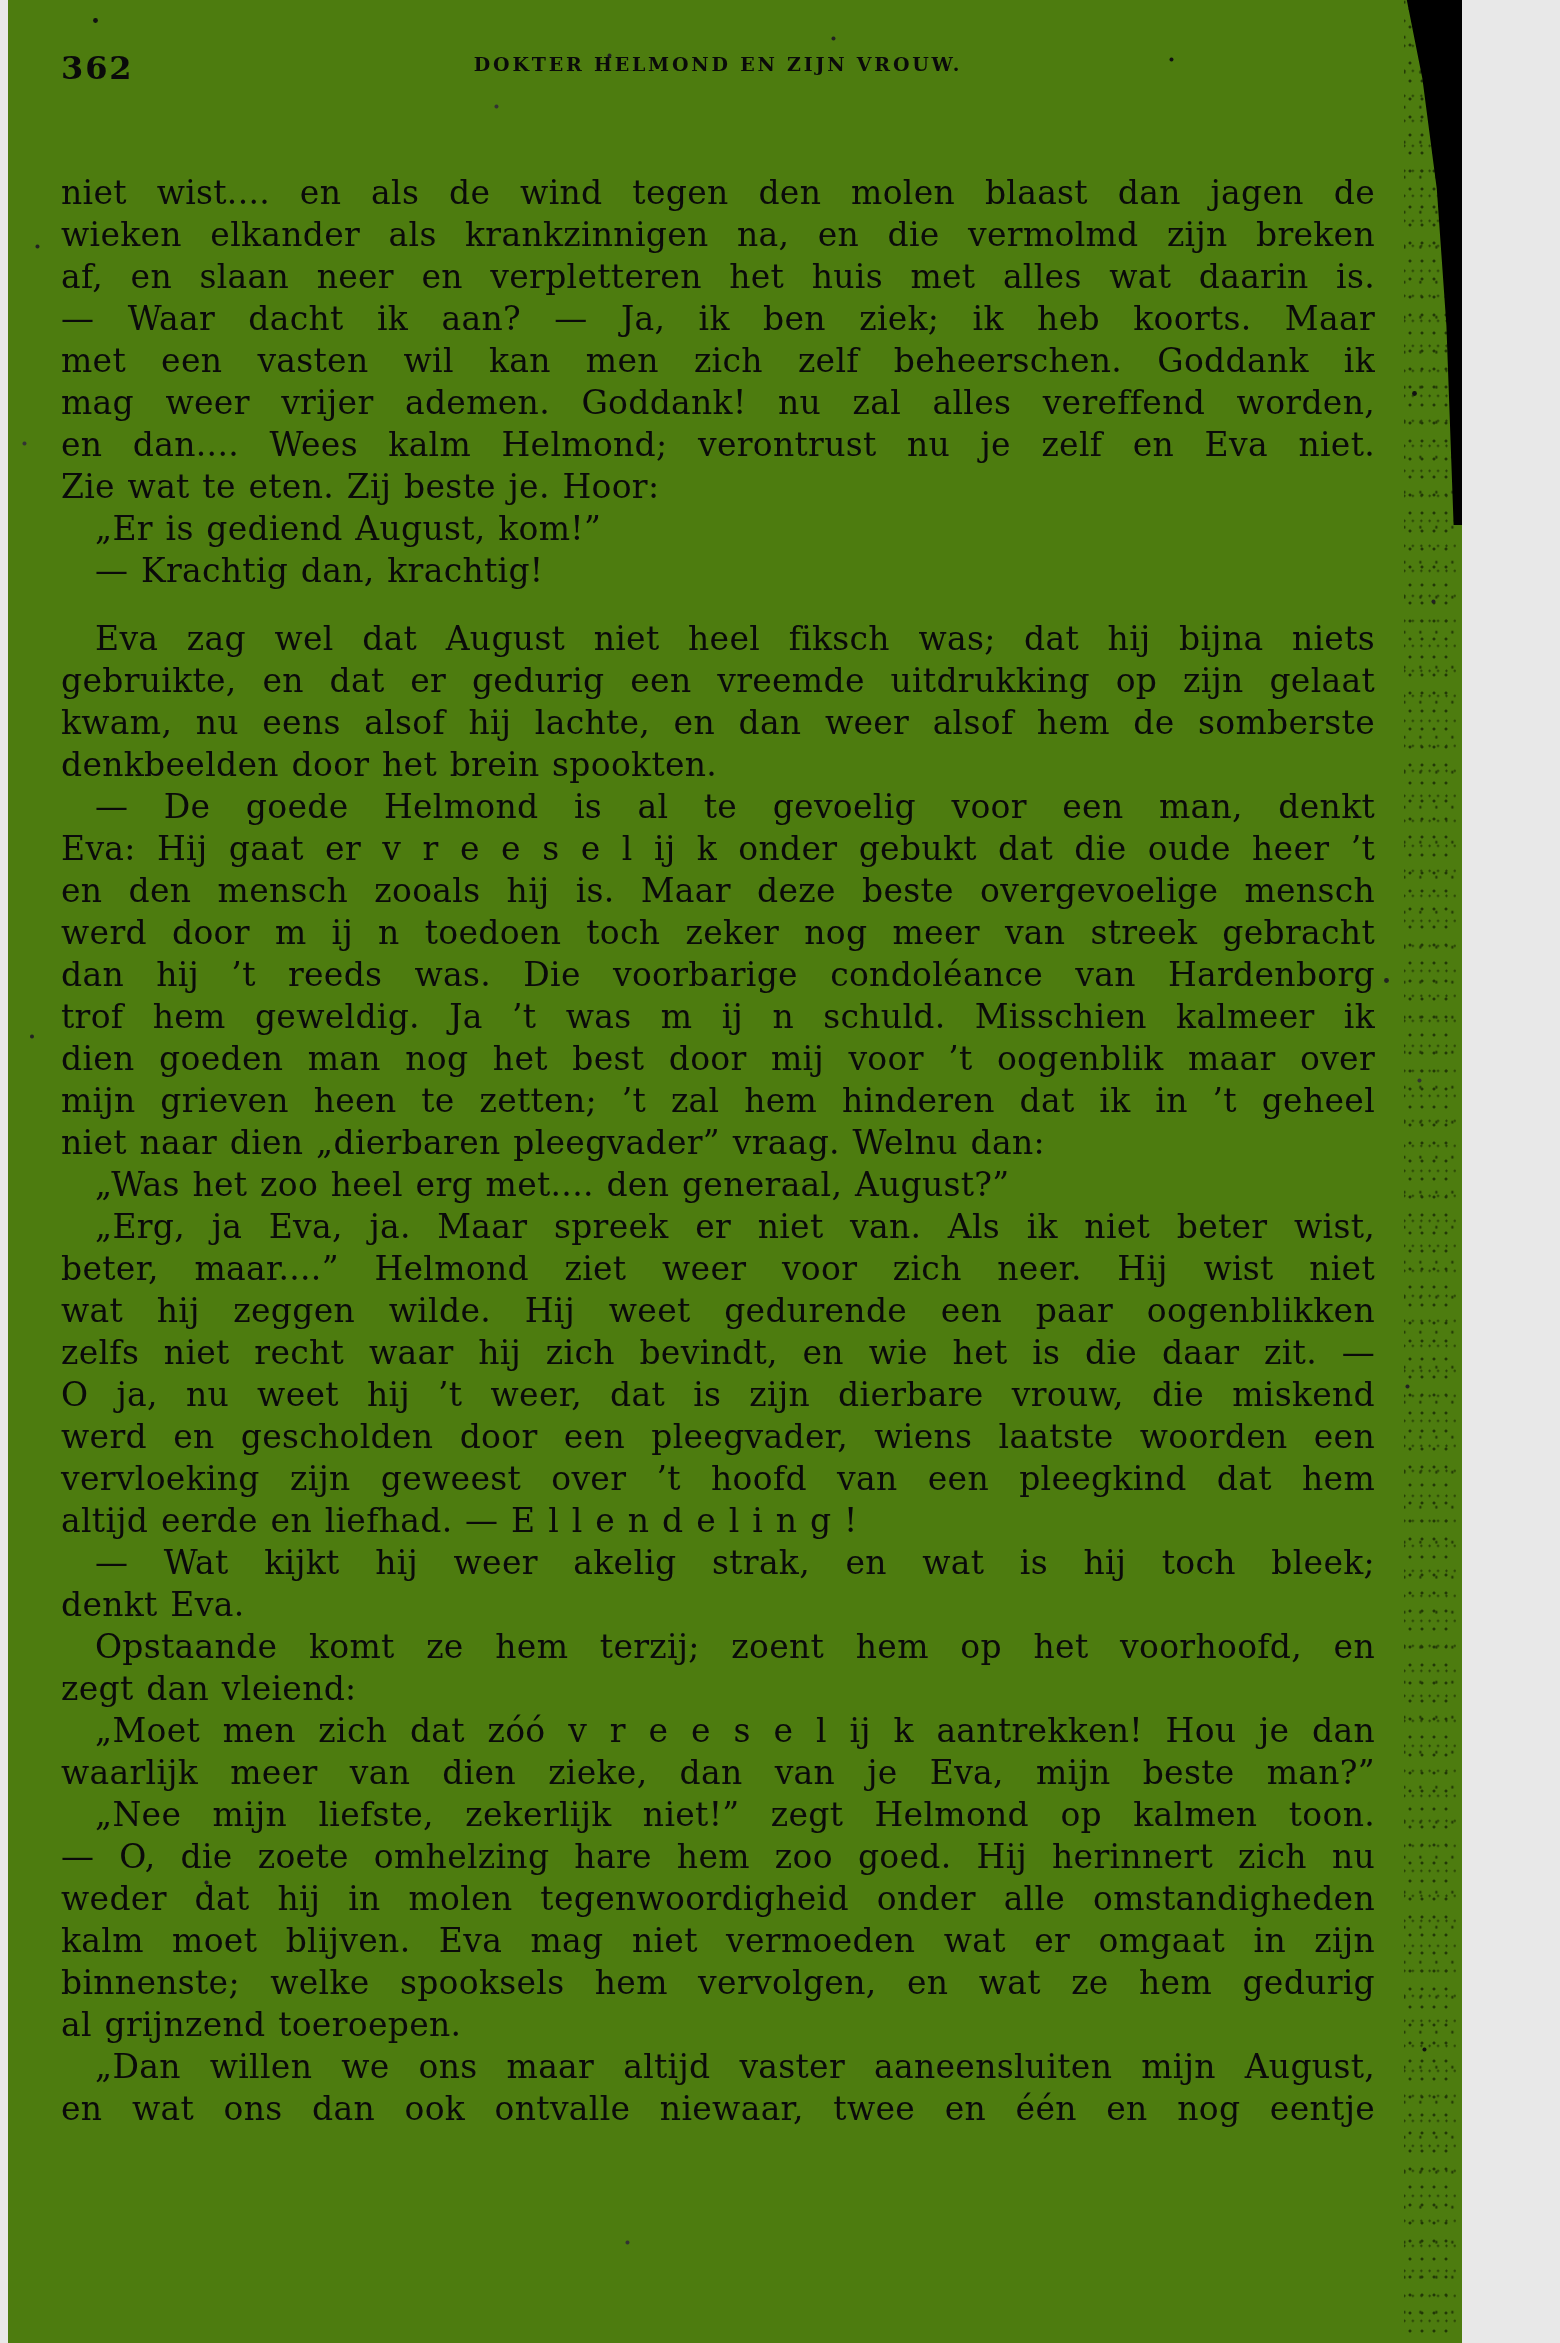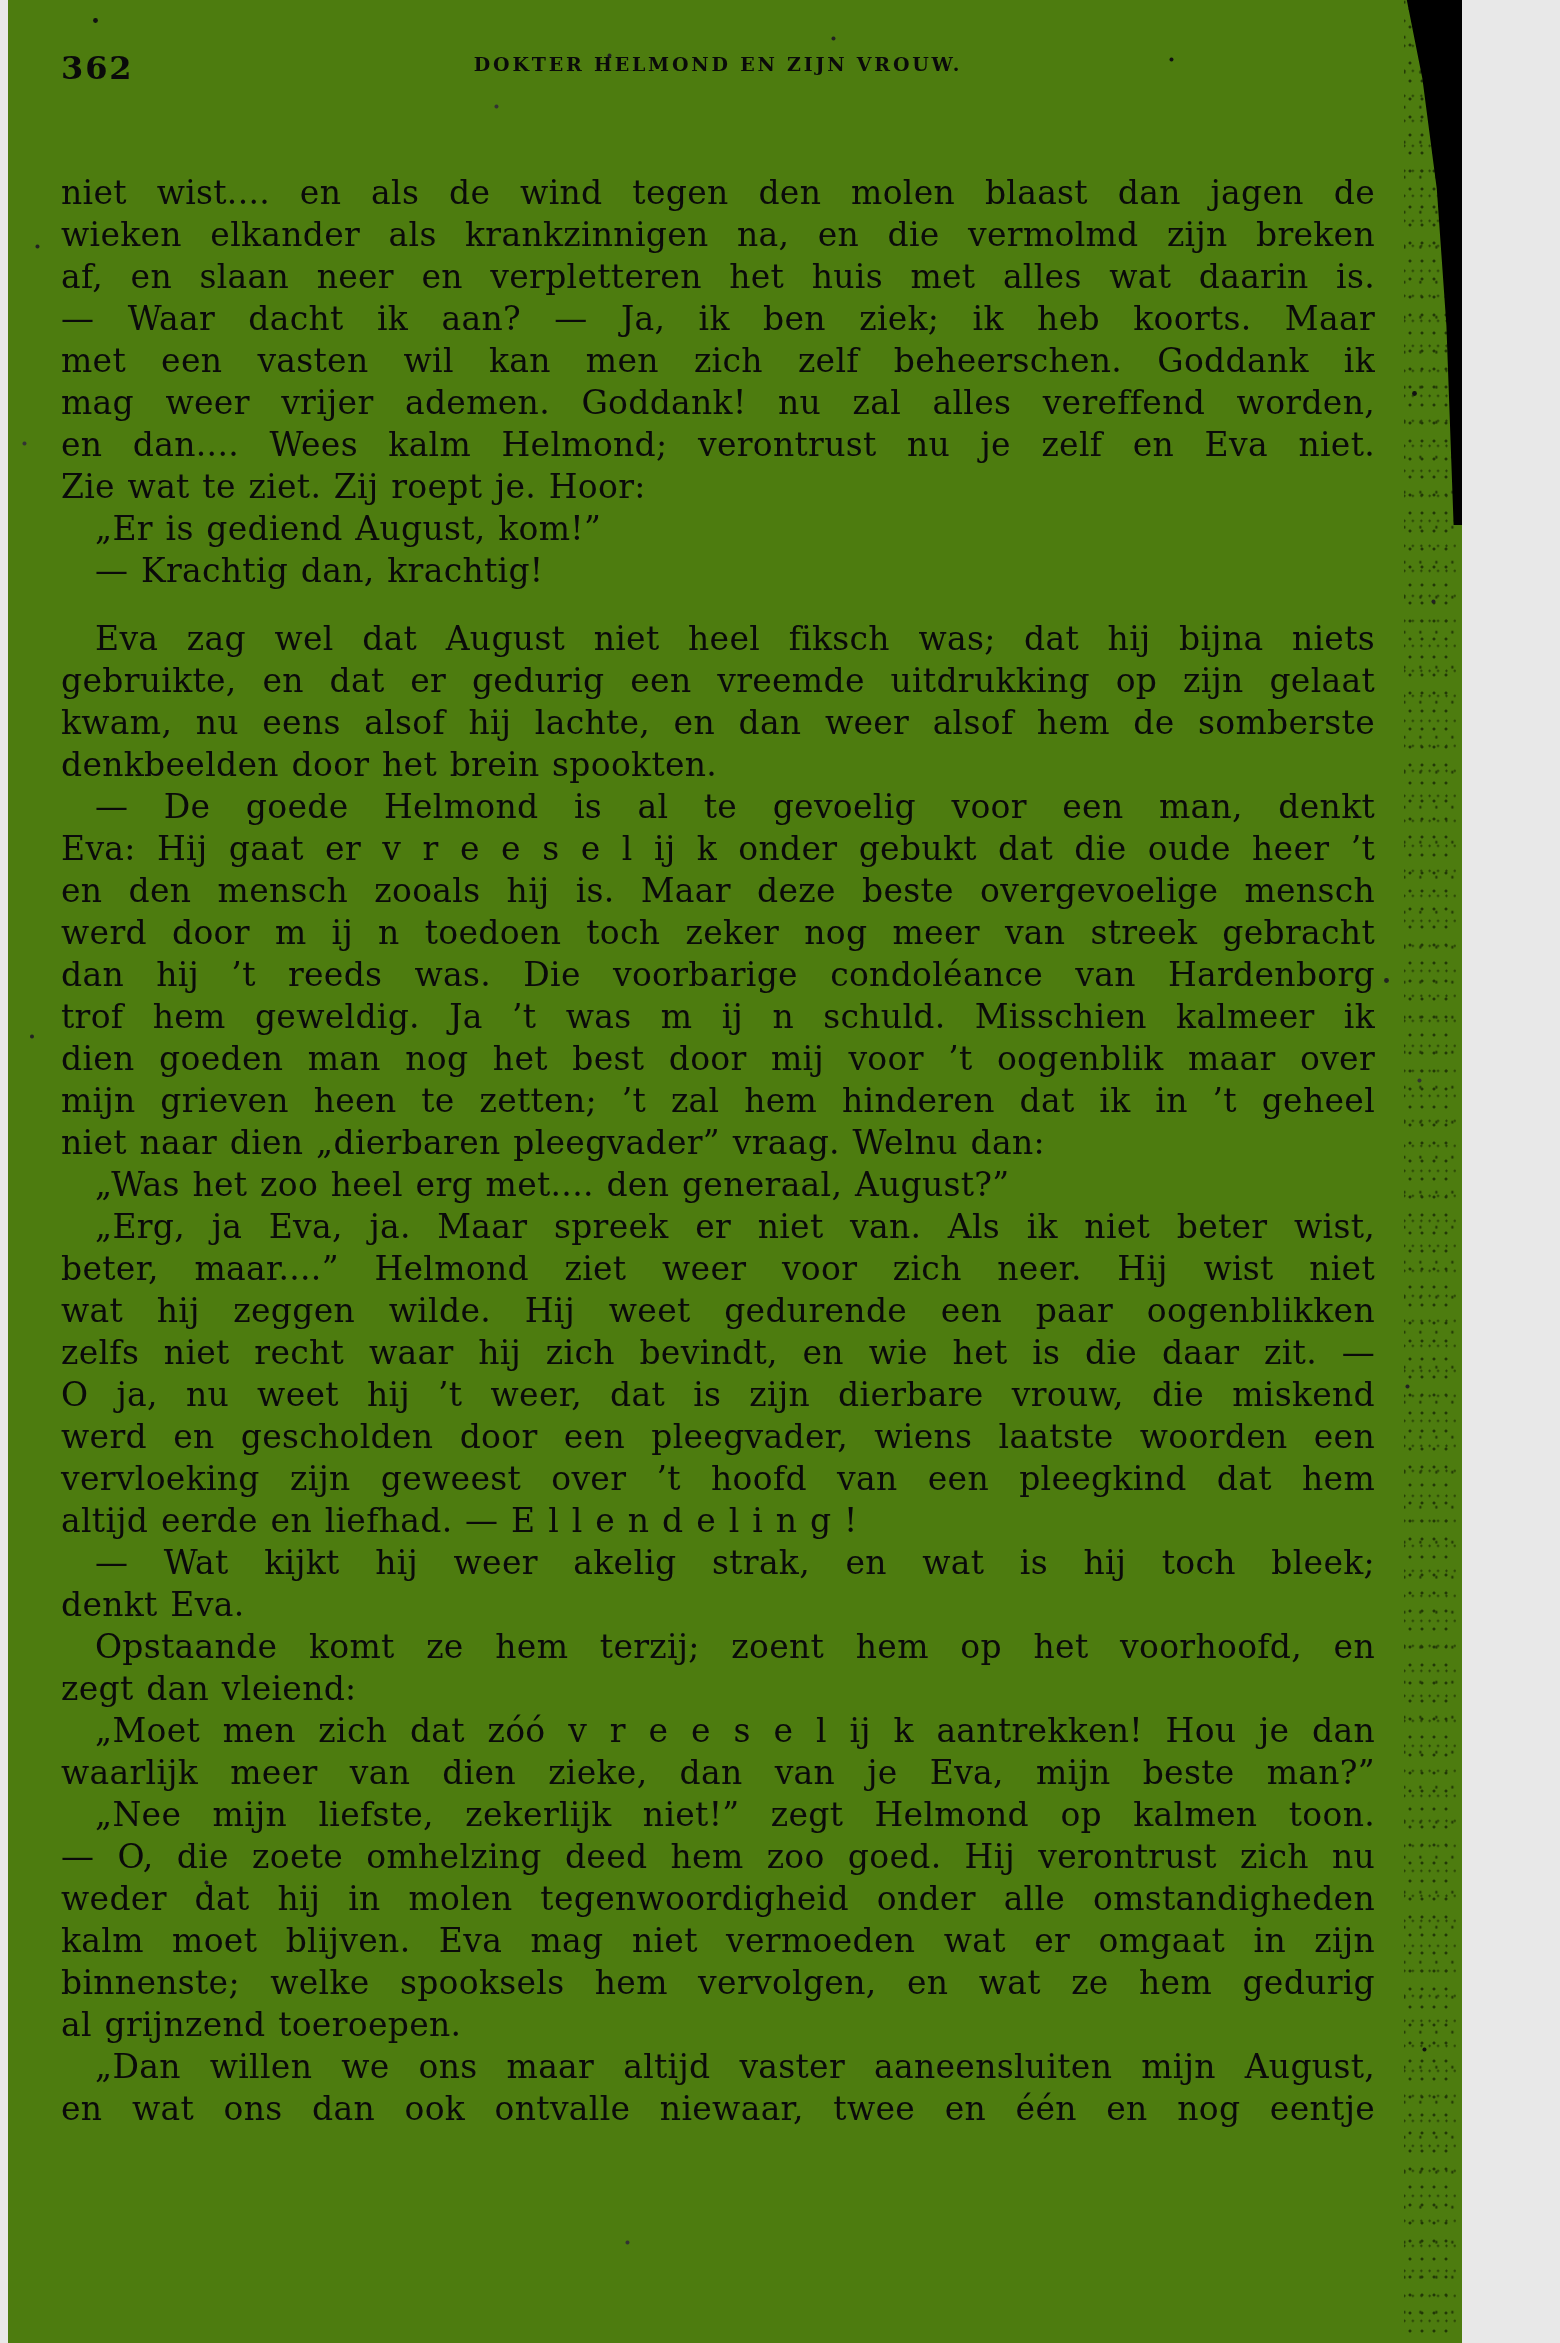--- a/index.html
+++ b/index.html
@@ -82,21 +82,21 @@
   </header>
 
   <main class="pagebody">
       <div class="line j">niet wist.... en als de wind tegen den molen blaast dan jagen de</div>
       <div class="line j">wieken elkander als krankzinnigen na, en die vermolmd zijn breken</div>
       <div class="line j">af, en slaan neer en verpletteren het huis met alles wat daarin is.</div>
       <div class="line j">— Waar dacht ik aan? — Ja, ik ben ziek; ik heb koorts. Maar</div>
       <div class="line j">met een vasten wil kan men zich zelf beheerschen. Goddank ik</div>
       <div class="line j">mag weer vrijer ademen. Goddank! nu zal alles vereffend worden,</div>
       <div class="line j">en dan.... Wees kalm Helmond; verontrust nu je zelf en Eva niet.</div>
-      <div class="line">Zie wat te ziet. Zij roept je. Hoor:</div>
+      <div class="line">Zie wat te eten. Zij beste je. Hoor:</div>
       <div class="line ind">„Er is gediend August, kom!”</div>
       <div class="line ind">— Krachtig dan, krachtig!</div>
       <div class="line j ind gap">Eva zag wel dat August niet heel fiksch was; dat hij bijna niets</div>
       <div class="line j">gebruikte, en dat er gedurig een vreemde uitdrukking op zijn gelaat</div>
       <div class="line j">kwam, nu eens alsof hij lachte, en dan weer alsof hem de somberste</div>
       <div class="line">denkbeelden door het brein spookten.</div>
       <div class="line j ind">— De goede Helmond is al te gevoelig voor een man, denkt</div>
       <div class="line j">Eva: Hij gaat er v r e e s e l ij k onder gebukt dat die oude heer ’t</div>
       <div class="line j">en den mensch zooals hij is. Maar deze beste overgevoelige mensch</div>
       <div class="line j">werd door m ij n toedoen toch zeker nog meer van streek gebracht</div>
@@ -114,21 +114,21 @@
       <div class="line j">werd en gescholden door een pleegvader, wiens laatste woorden een</div>
       <div class="line j">vervloeking zijn geweest over ’t hoofd van een pleegkind dat hem</div>
       <div class="line">altijd eerde en liefhad. — E l l e n d e l i n g !</div>
       <div class="line j ind">— Wat kijkt hij weer akelig strak, en wat is hij toch bleek;</div>
       <div class="line">denkt Eva.</div>
       <div class="line j ind">Opstaande komt ze hem terzij; zoent hem op het voorhoofd, en</div>
       <div class="line">zegt dan vleiend:</div>
       <div class="line j ind">„Moet men zich dat zóó v r e e s e l ij k aantrekken! Hou je dan</div>
       <div class="line j">waarlijk meer van dien zieke, dan van je Eva, mijn beste man?”</div>
       <div class="line j ind">„Nee mijn liefste, zekerlijk niet!” zegt Helmond op kalmen toon.</div>
-      <div class="line j">— O, die zoete omhelzing deed hem zoo goed. Hij verontrust zich nu</div>
+      <div class="line j">— O, die zoete omhelzing hare hem zoo goed. Hij herinnert zich nu</div>
       <div class="line j">weder dat hij in molen tegenwoordigheid onder alle omstandigheden</div>
       <div class="line j">kalm moet blijven. Eva mag niet vermoeden wat er omgaat in zijn</div>
       <div class="line j">binnenste; welke spooksels hem vervolgen, en wat ze hem gedurig</div>
       <div class="line">al grijnzend toeroepen.</div>
       <div class="line j ind">„Dan willen we ons maar altijd vaster aaneensluiten mijn August,</div>
       <div class="line j">en wat ons dan ook ontvalle niewaar, twee en één en nog eentje</div>
     </main>
 
   <div class="scan-corner"></div>
   <div class="scan-edge"></div>

